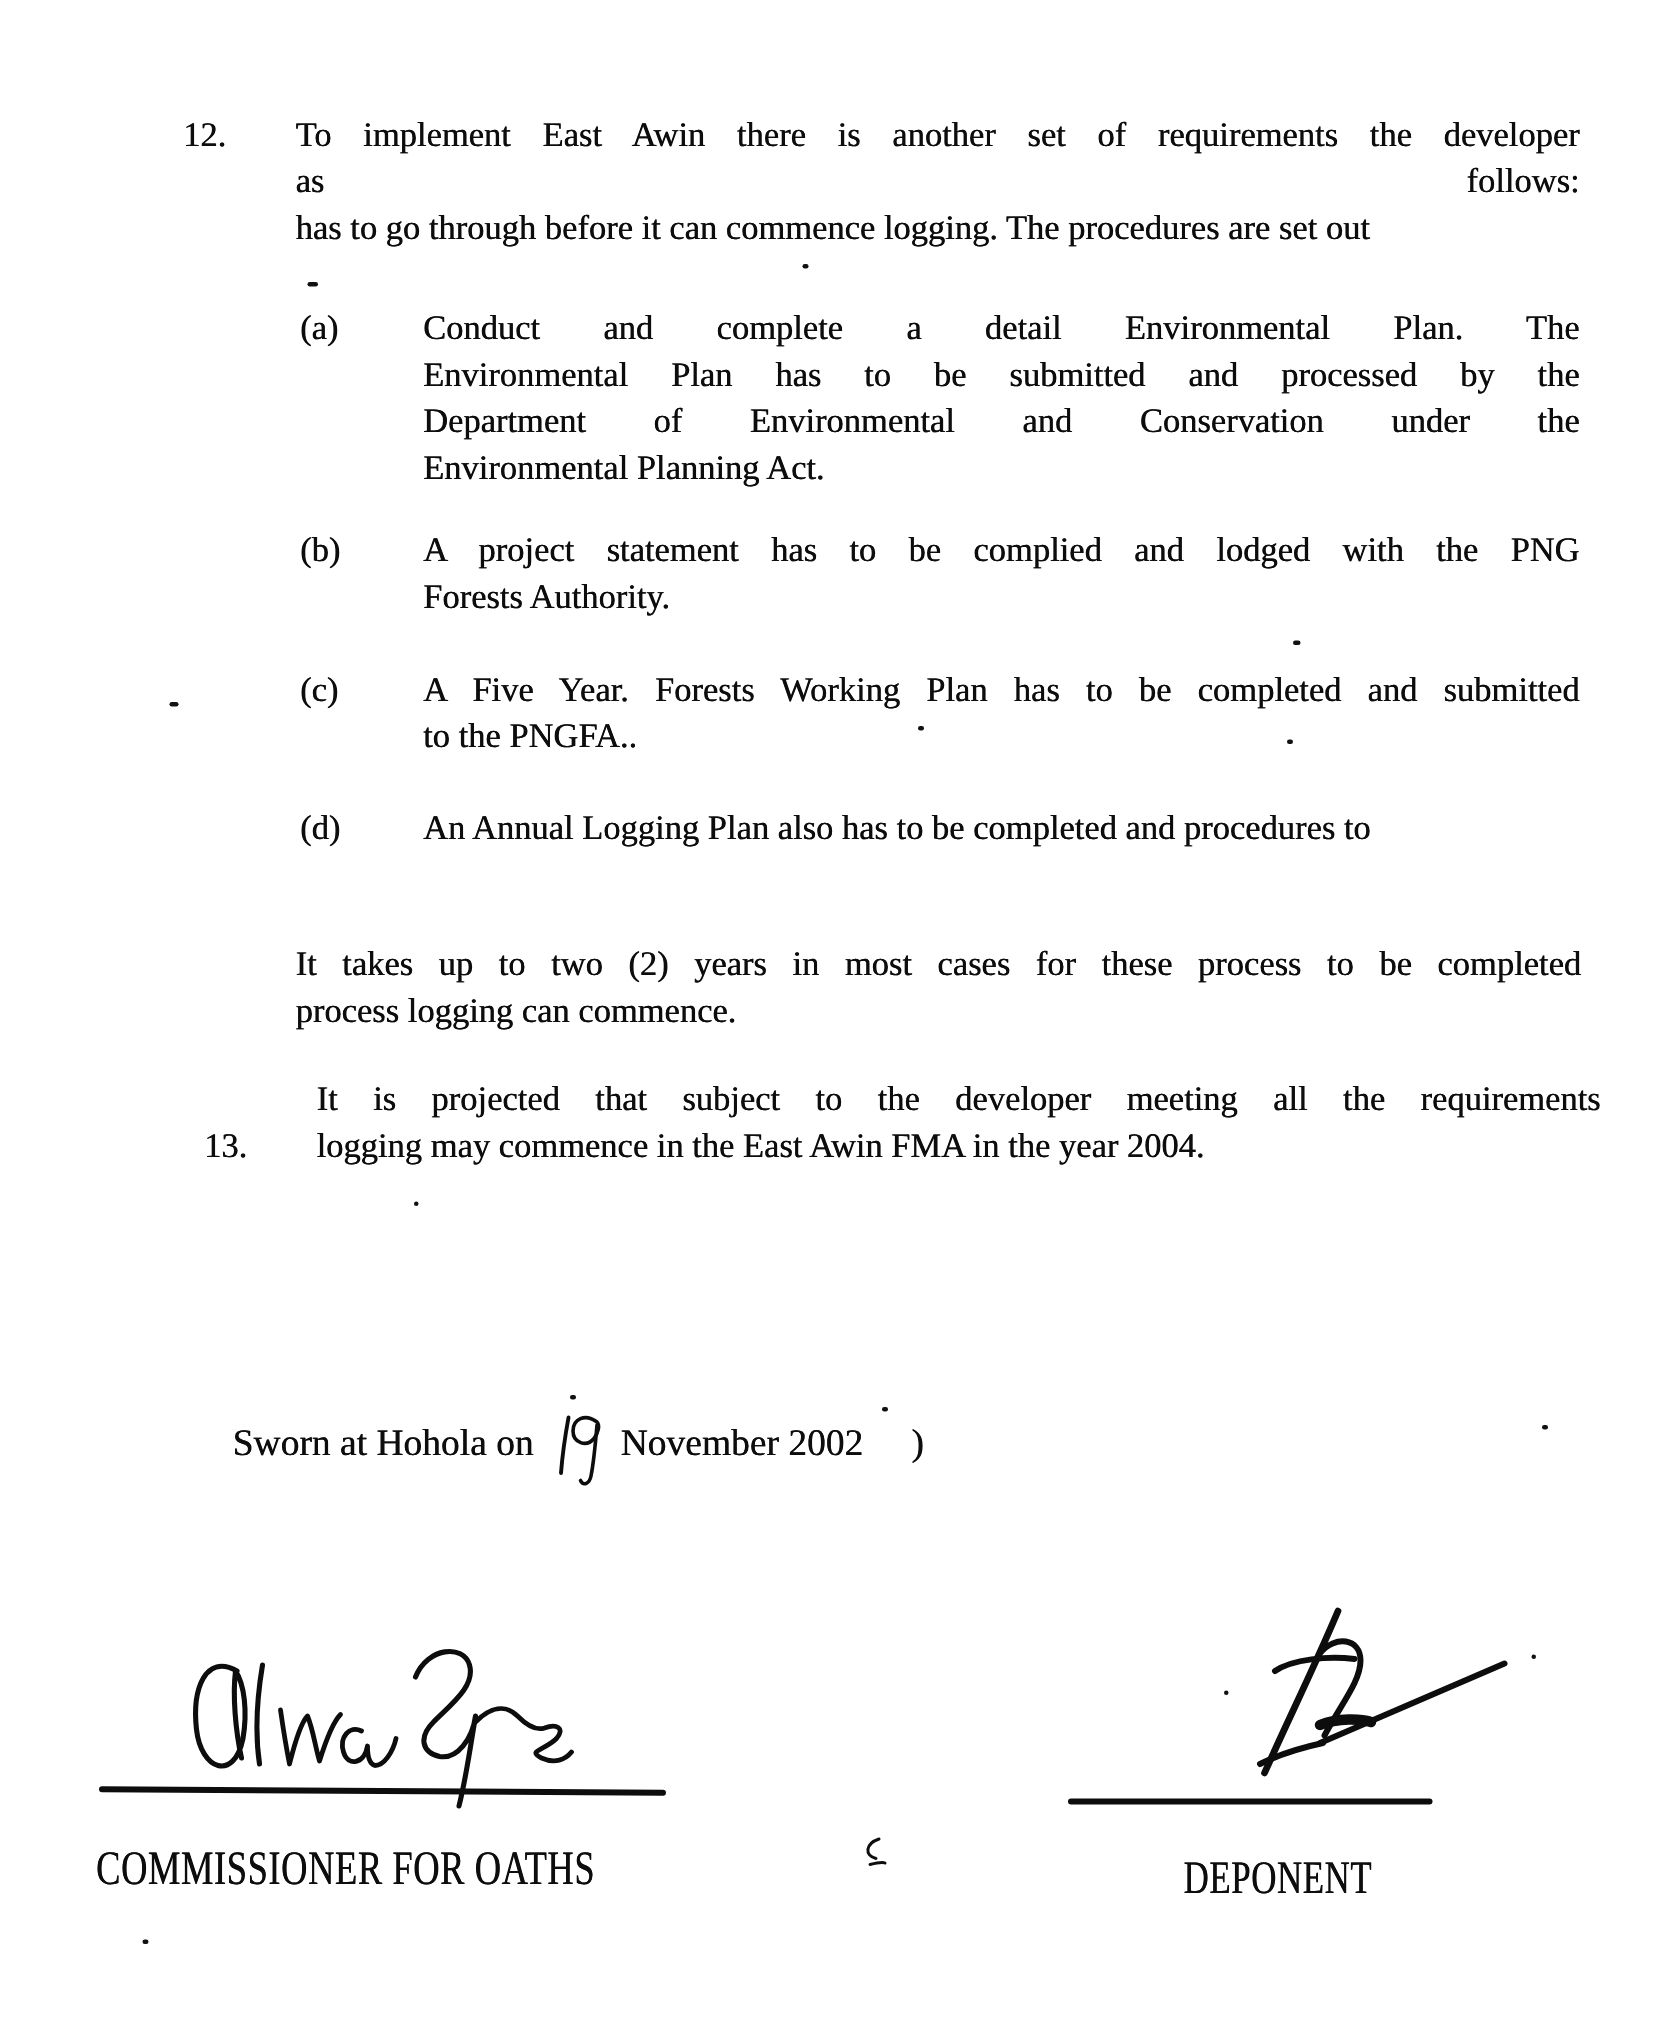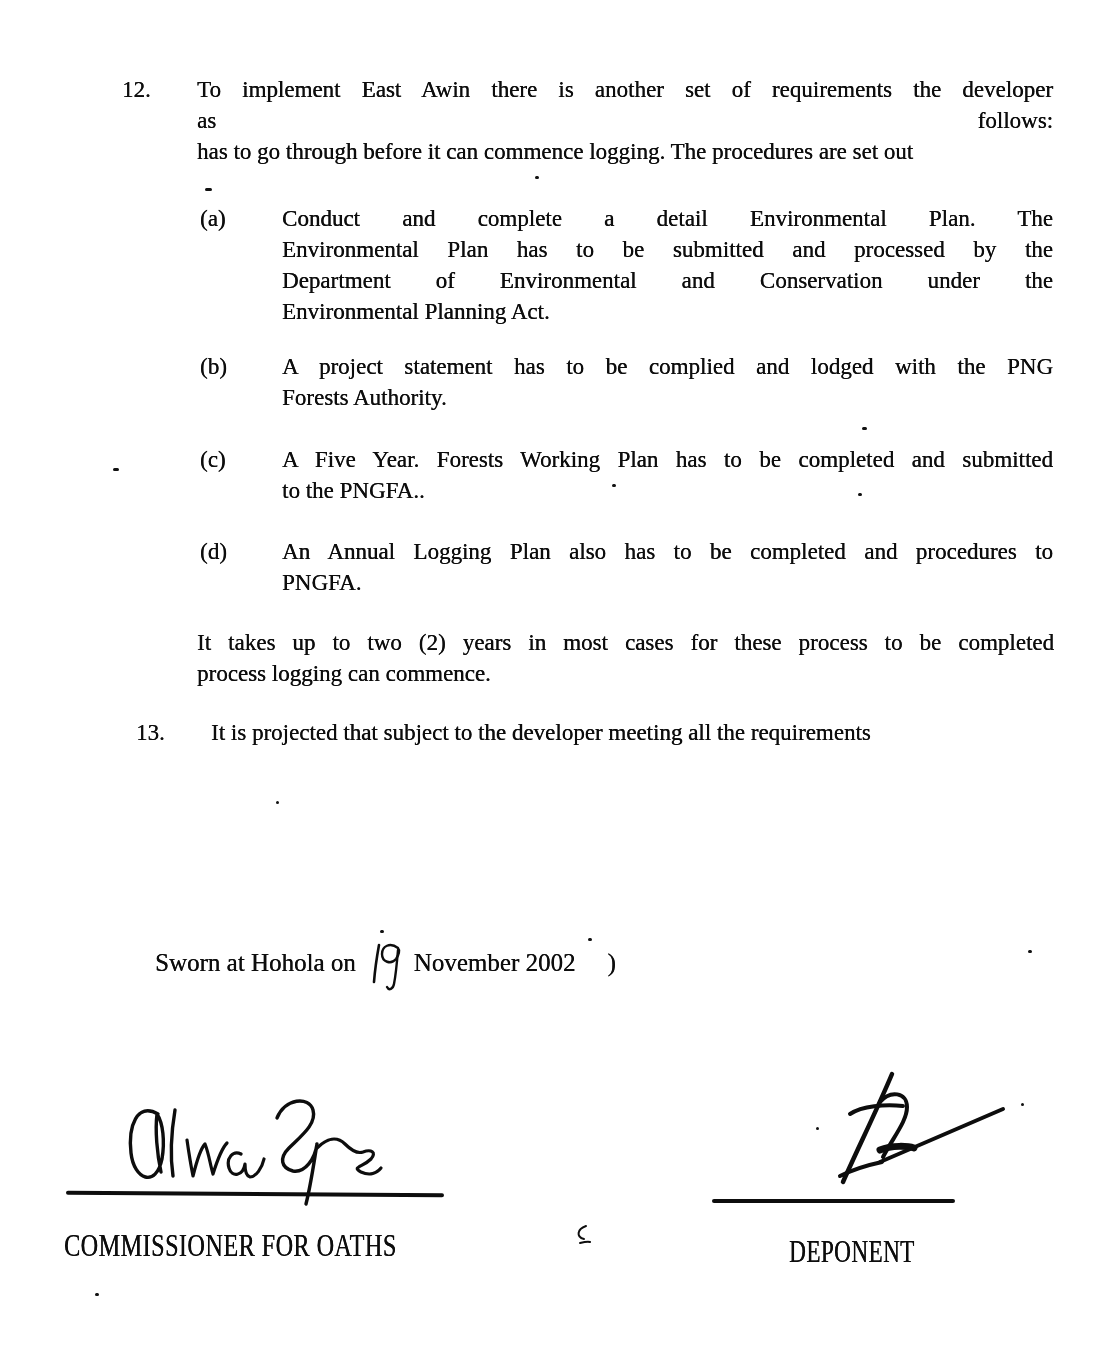--- a/index.html
+++ b/index.html
@@ -86,33 +86,33 @@
     <div class="w-sub">
         <div class="jline">A Five Year. Forests Working Plan has to be completed and submitted</div>
         <div class="jline">to the PNGFA..</div>
       </div>
   </section>
 
   <section class="para" style="left:200px; top:536px;">
     <span class="ltr">(d)</span>
     <div class="w-sub">
         <div class="jline">An Annual Logging Plan also has to be completed and procedures to</div>
-        <div class="jline">PNGFA.</div>
       </div>
   </section>
 
   <div class="plain-par" style="top:627px;">
       <div class="jline">It takes up to two (2) years in most cases for these process to be completed</div>
       <div class="jline">process logging can commence.</div>
     </div>
 
   <section class="para" style="left:136px; top:717px;align-items:flex-end;">
     <span class="num">13.</span>
     <div class="w-main">
         <div class="jline">It is projected that subject to the developer meeting all the requirements</div>
+        <div class="jline">logging may commence in the East Awin FMA in the year 2004.</div>
       </div>
   </section>
 
   <div class="sworn">
     <span>Sworn at Hohola on</span>
     <svg class="hand-day-svg" width="36" height="52" viewBox="0 0 36 52" aria-hidden="true">
       <path class="ink" stroke-width="2.6" d="M6,42 C7,29 9,16 11,5"></path>
       <path class="ink" stroke-width="2.4" d="M30,8 C22,2 14,6 14,14 C14,22 23,25 28,19 C31,15 32,10 30,8"></path>
       <path class="ink" stroke-width="2.4" d="M30,10 C29,22 28,34 26,44 C25,49 21,51 19,47"></path>
     </svg>

